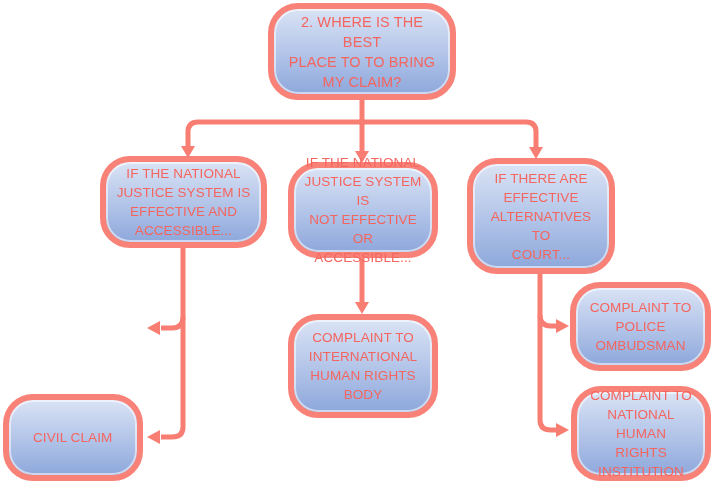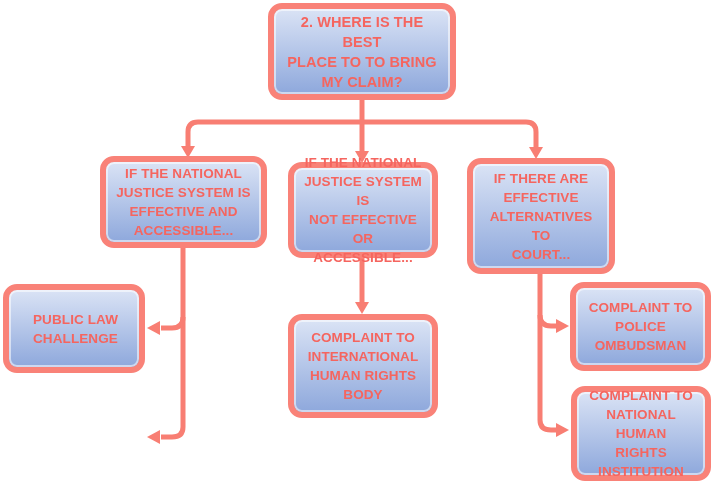--- a/index.html
+++ b/index.html
@@ -18,25 +18,25 @@
     font-family:"Liberation Sans","DejaVu Sans",sans-serif;
     overflow:hidden;
   }
   .connectors{position:absolute;left:0;top:0;pointer-events:none;}
   .connectors path{stroke:var(--connector);stroke-width:5;fill:none;}
   .connectors polygon{fill:var(--connector);stroke:none;}
   .node{
     position:absolute;
     box-sizing:border-box;
     border:6px solid var(--box-border);
-    border-radius:14px;
+    border-radius:30px;
     background:linear-gradient(180deg,var(--gradient-top) 0%,var(--gradient-bottom) 100%);
     box-shadow:inset 0 0 0 2px rgba(255,255,255,.55);
     color:var(--box-text);
-    font-weight:bold;
+    font-weight:normal;
     display:flex;align-items:center;justify-content:center;
     text-align:center;
     white-space:pre-line;
     font-size:13.5px;line-height:19px;
     letter-spacing:.1px;
     padding:10px;
   }
   .node.root-node{font-size:14.5px;line-height:20px;}
   .node.left-text{justify-content:flex-start;text-align:left;padding-left:24px;}
 </style>
@@ -80,23 +80,22 @@
   <div class="node" style="left:288px;top:162px;width:150px;height:96px;">IF THE NATIONAL
 JUSTICE SYSTEM IS
 NOT EFFECTIVE OR
 ACCESSIBLE...</div>
 
   <div class="node" style="left:467px;top:158px;width:148px;height:116px;">IF THERE ARE
 EFFECTIVE
 ALTERNATIVES TO
 COURT...</div>
 
-  <div class="node left-text" style="left:3px;top:284px;width:142px;height:89px;">PUBLIC LAW
-CHALLENGE</div>
 
+  <div class="node left-text" style="left:3px;top:394px;width:140px;height:87px;">CIVIL CLAIM</div>
 
   <div class="node" style="left:288px;top:314px;width:150px;height:104px;">COMPLAINT TO
 INTERNATIONAL
 HUMAN RIGHTS
 BODY</div>
 
   <div class="node" style="left:570px;top:282px;width:141px;height:89px;">COMPLAINT TO
 POLICE
 OMBUDSMAN</div>
 

